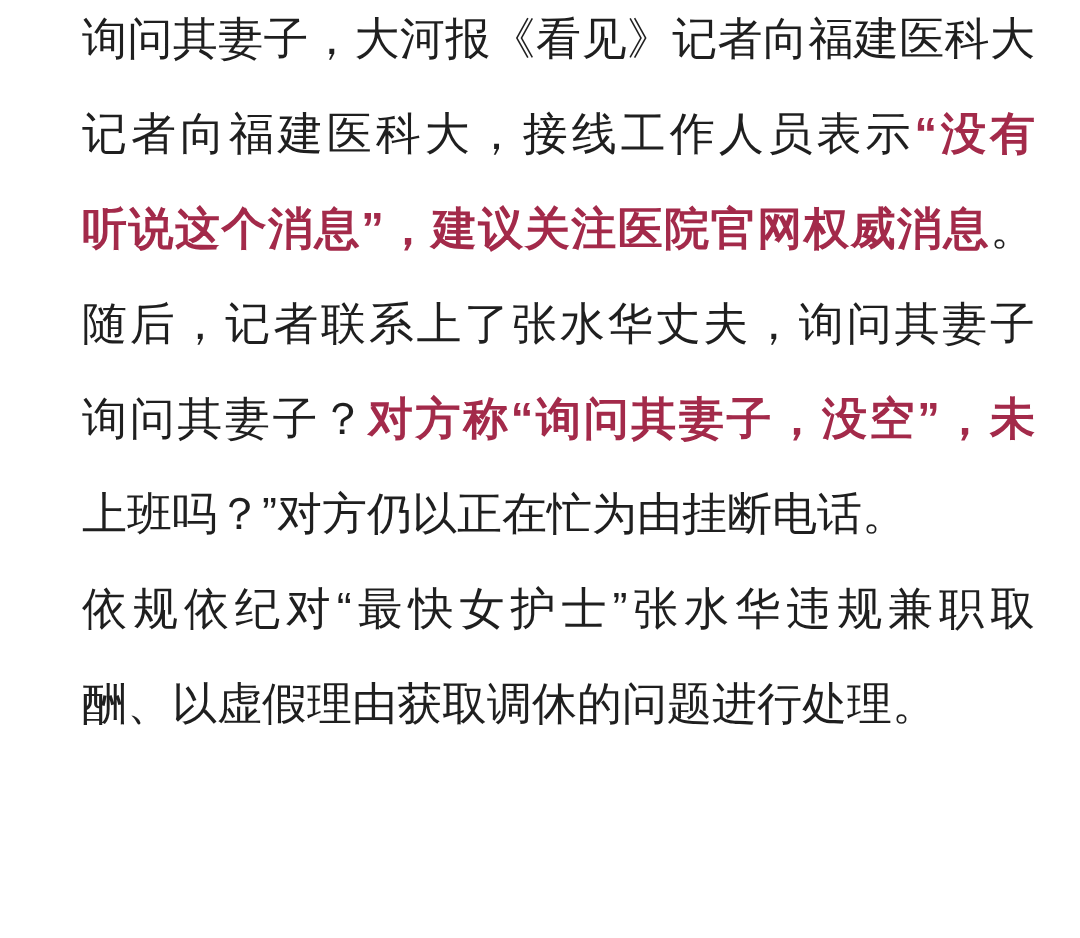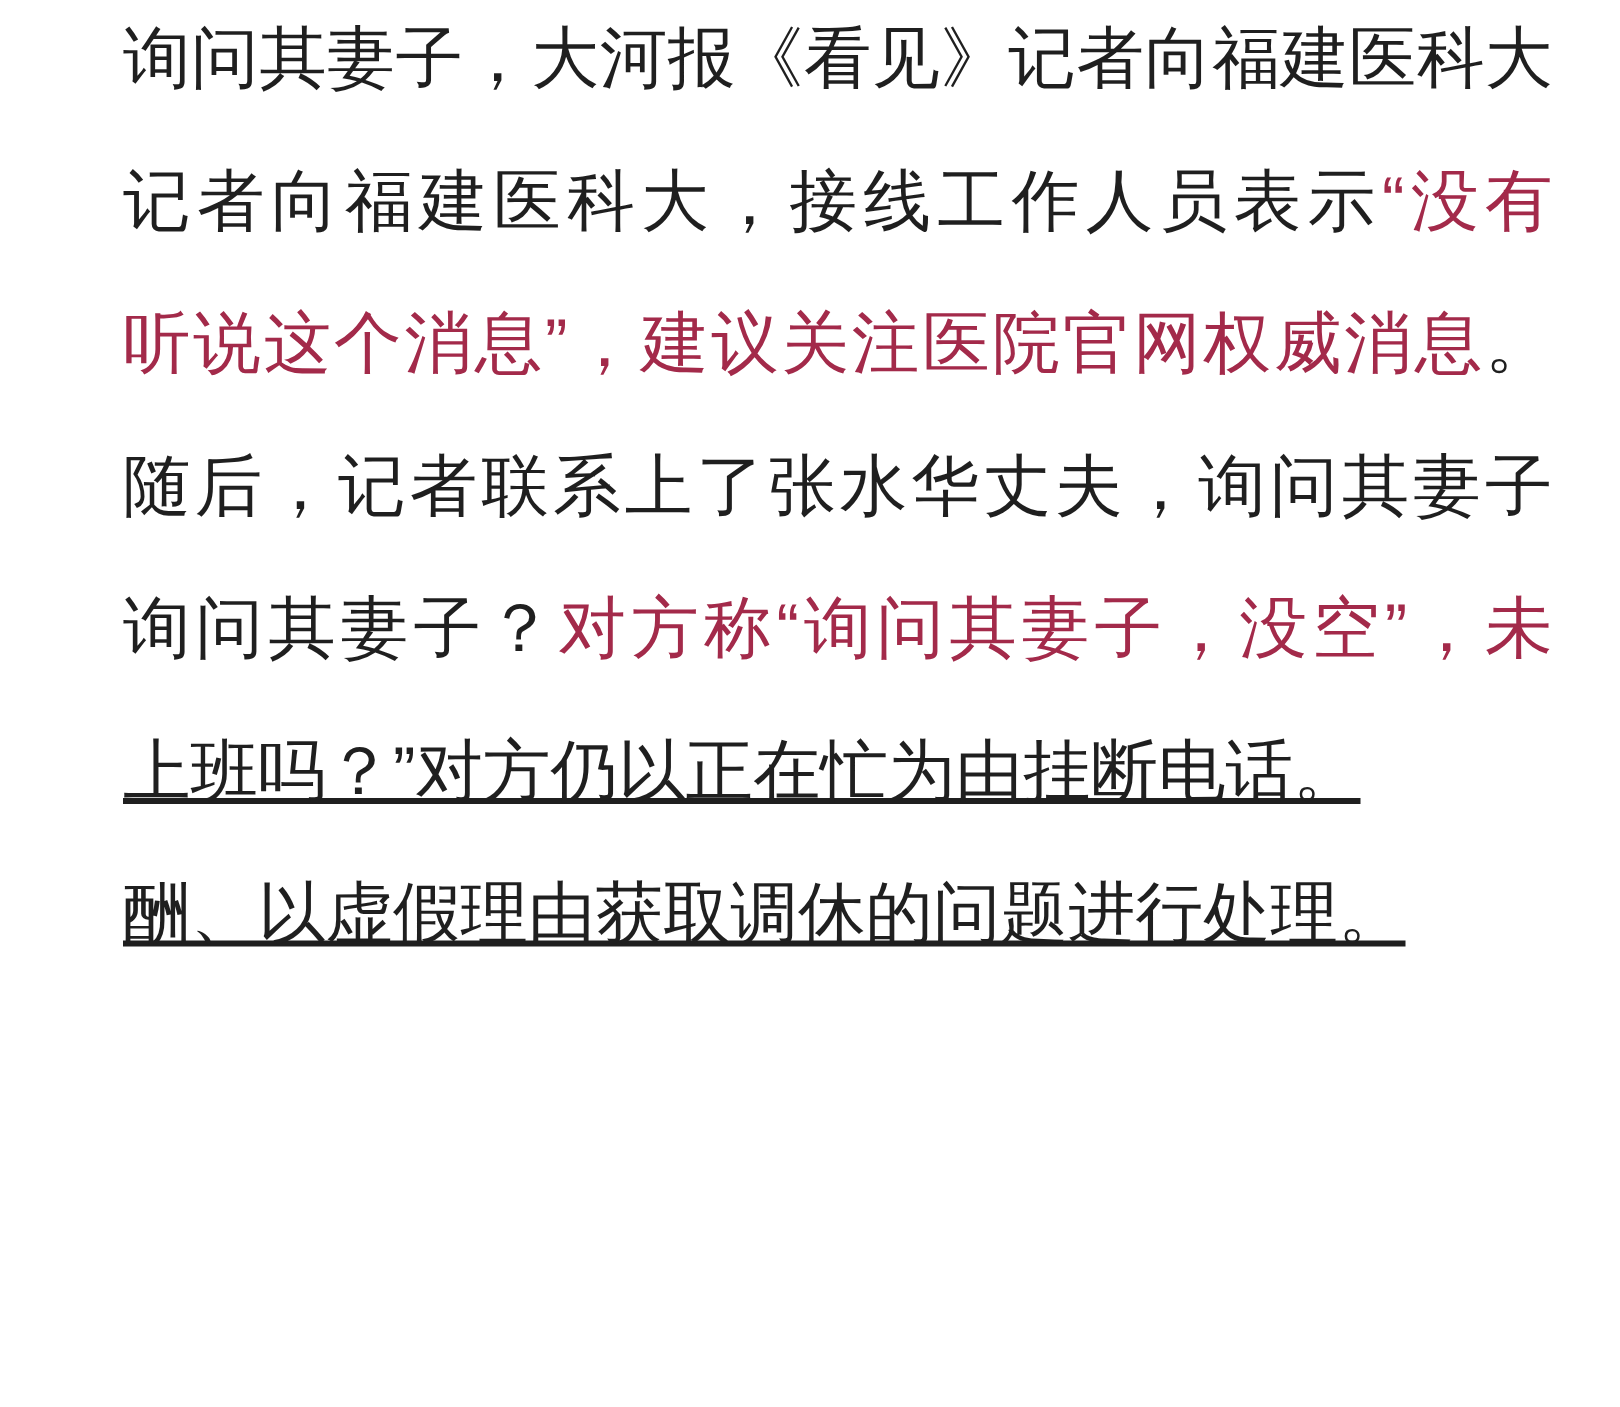--- a/index.html
+++ b/index.html
@@ -24,36 +24,36 @@
   .line {
     height: 95px;
     text-align: justify;
     text-align-last: justify;
     text-justify: inter-character;
     overflow: hidden;
   }
   .line.last {
     text-align: left;
     text-align-last: auto;
-    text-decoration: underline;
   }
   .seg { font-weight: 400; }
   .seg.hl {
     color: var(--accent-color, #A32A4A);
-    font-weight: 400;
+    font-weight: 700;
   }
 </style>
 </head>
 <body>
 
 <div class="article">
     <div class="paragraph">
       <div class="line"><span class="seg">询问其妻子，大河报《看见》记者向福建医科大</span></div>
       <div class="line"><span class="seg">记者向福建医科大，接线工作人员表示</span><span class="seg hl">“没有</span></div>
       <div class="line"><span class="seg hl">听说这个消息”，建议关注医院官网权威消息</span><span class="seg">。</span></div>
       <div class="line"><span class="seg">随后，记者联系上了张水华丈夫，询问其妻子</span></div>
       <div class="line"><span class="seg">询问其妻子？</span><span class="seg hl">对方称“询问其妻子，没空”，未</span></div>
       <div class="line last"><span class="seg">上班吗？”对方仍以正在忙为由挂断电话。</span></div>
     </div>
     <div class="paragraph">
+      <div class="line"><span class="seg">依规依纪对“最快女护士”张水华违规兼职取</span></div>
       <div class="line last"><span class="seg">酬、以虚假理由获取调休的问题进行处理。</span></div>
     </div>
   </div>
 
 </body></html>

